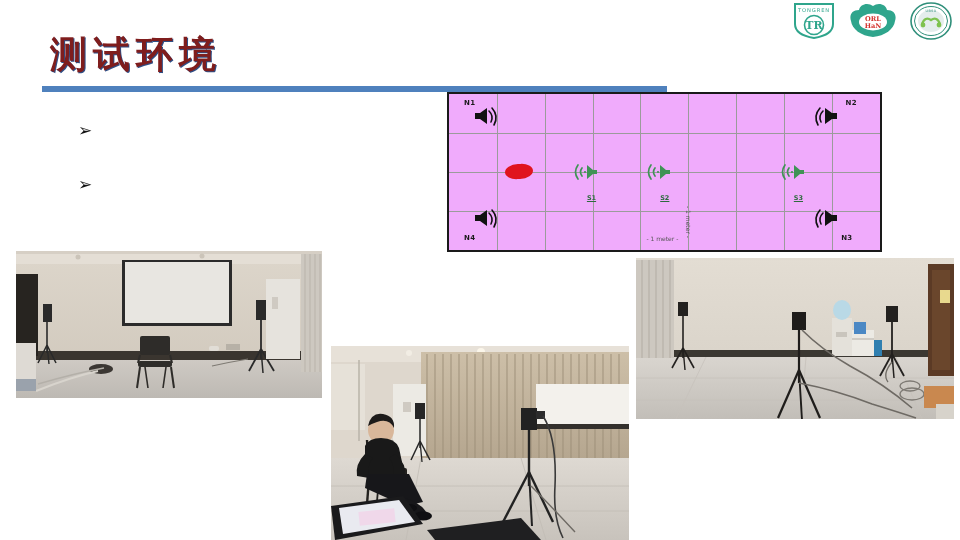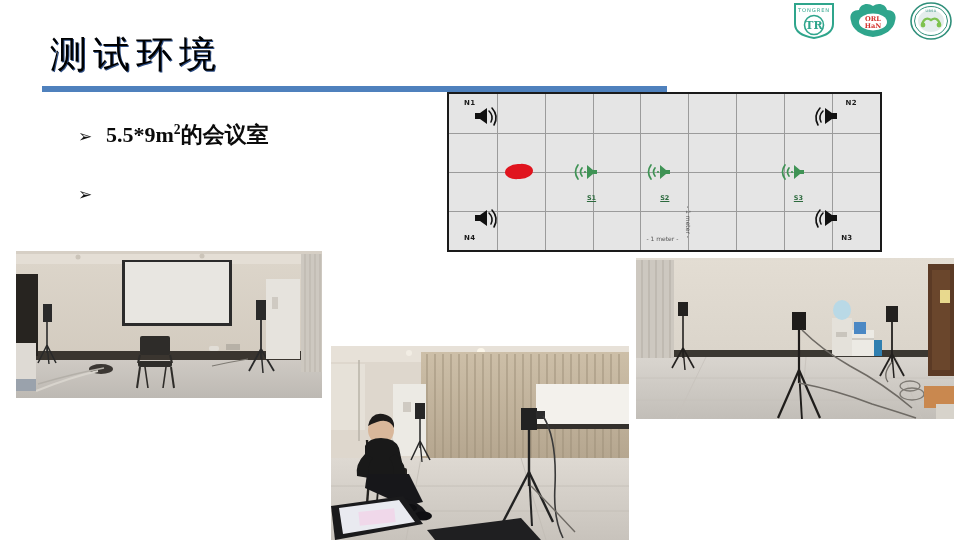--- a/index.html
+++ b/index.html
@@ -41,22 +41,22 @@
   .logo-seal {
     width: 42px; height: 38px;
   }
 
   
   .title {
     position: absolute;
     left: 50px; top: 36px;
     font-family: "DejaVu Sans", "Liberation Sans", sans-serif;
     font-size: 37px;
-    font-weight: normal;
-    color: #000000;
+    font-weight: bold;
+    color: #7f1d1d;
     letter-spacing: 6px;
     line-height: 1;
     text-shadow: 1px 1px 0 #2e4f86;
   }
   .title-rule {
     position: absolute;
     left: 42px; top: 86px;
     width: 625px; height: 6px;
     background: #4f81bd;
   }
@@ -87,21 +87,21 @@
     font-size: 0.62em;
     vertical-align: super;
   }
 
   
   .diagram {
     position: absolute;
     left: 447px; top: 92px;
     width: 435px; height: 160px;
     border: 2px solid #1a1a1a;
-    background: #e5e5e5;
+    background: #f0abfc;
     box-sizing: border-box;
   }
   .grid-v, .grid-h {
     position: absolute;
     background: #9b9b9b;
   }
   .grid-v { width: 1px; top: 0; bottom: 0; }
   .grid-h { height: 1px; left: 0; right: 0; }
 
   .spk {
@@ -200,21 +200,20 @@
 
   </div>
 
   <div class="title">测试环境</div>
   <div class="title-rule"></div>
 
   <div class="bullets">
 
     <div class="bullet">
       <span class="bullet-marker">➢</span>
-      <span class="bullet-text"><span>5.5*9m</span><sup>2</sup><span>的会议室</span></span>
     </div>
 
     <div class="bullet">
       <span class="bullet-marker">➢</span>
     </div>
 
   </div>
 
   <div class="diagram">
 

